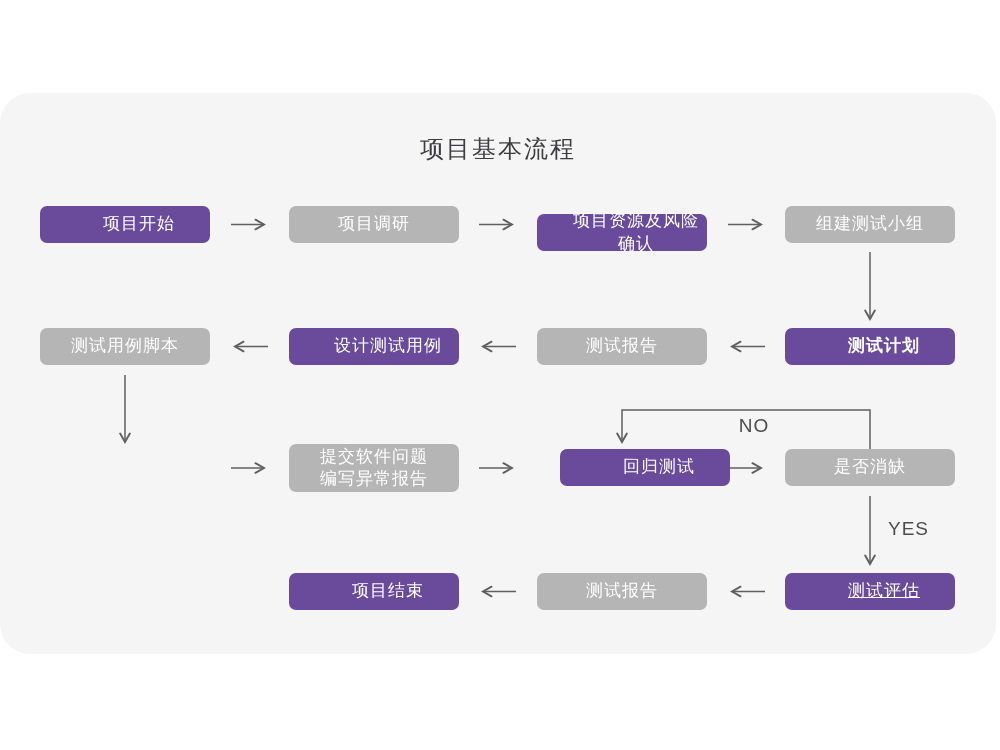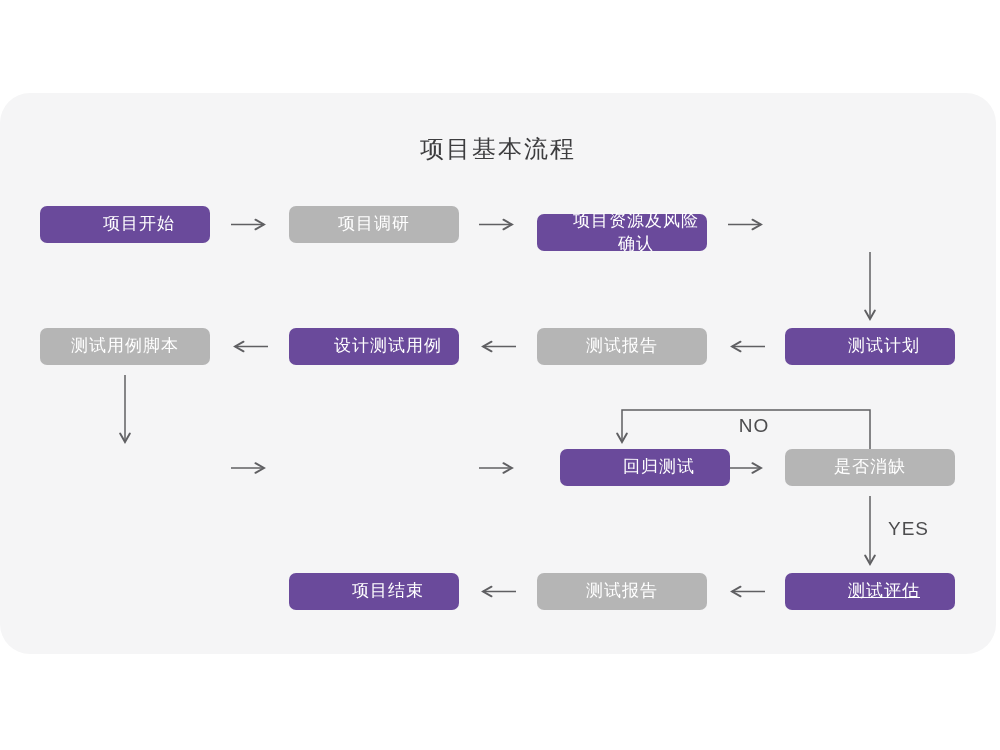--- a/index.html
+++ b/index.html
@@ -104,26 +104,29 @@
 
     <line x1="870" y1="403" x2="870" y2="471" marker-end="url(#ah)"></line>
 
     <line x1="765" y1="498.5" x2="732" y2="498.5" marker-end="url(#ah)"></line>
     <line x1="516" y1="498.5" x2="483" y2="498.5" marker-end="url(#ah)"></line>
   </svg>
 
   <div class="node purple" style="left:40px;  top:113px;">项目开始</div>
   <div class="node gray" style="left:289px; top:113px;">项目调研</div>
   <div class="node purple" style="left:537px; top:113px;margin-top:8px;">项目资源及风险确认</div>
+  <div class="node gray" style="left:785px; top:113px;">组建测试小组</div>
 
-  <div class="node purple" style="left:785px; top:235px;">测试计划</div>
+  <div class="node purple" style="left:785px; top:235px;font-weight:bold;">测试计划</div>
   <div class="node gray" style="left:537px; top:235px;">测试报告</div>
   <div class="node purple" style="left:289px; top:235px;">设计测试用例</div>
   <div class="node gray" style="left:40px;  top:235px;">测试用例脚本</div>
 
+  <div class="node gray tall" style="left:289px; top:351px;">提交软件问题
+编写异常报告</div>
   <div class="node purple" style="left:560px; top:356px;">回归测试</div>
   <div class="node gray" style="left:785px; top:356px;">是否消缺</div>
 
   <div class="node purple" style="left:785px; top:480px;text-decoration:underline;">测试评估</div>
   <div class="node gray" style="left:537px; top:480px;">测试报告</div>
   <div class="node purple" style="left:289px; top:480px;">项目结束</div>
 
   <span class="edge-label" style="left:725px; top:322px; width:42px; text-align:center;">NO</span>
   <span class="edge-label" style="left:880px; top:425px;">YES</span>
 

